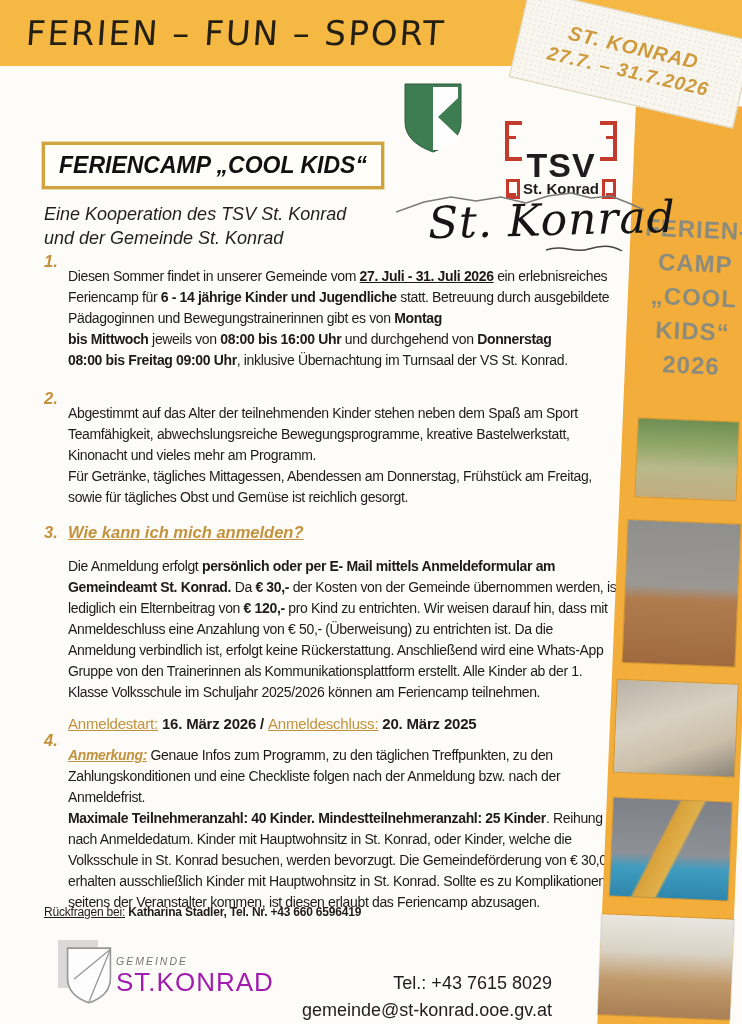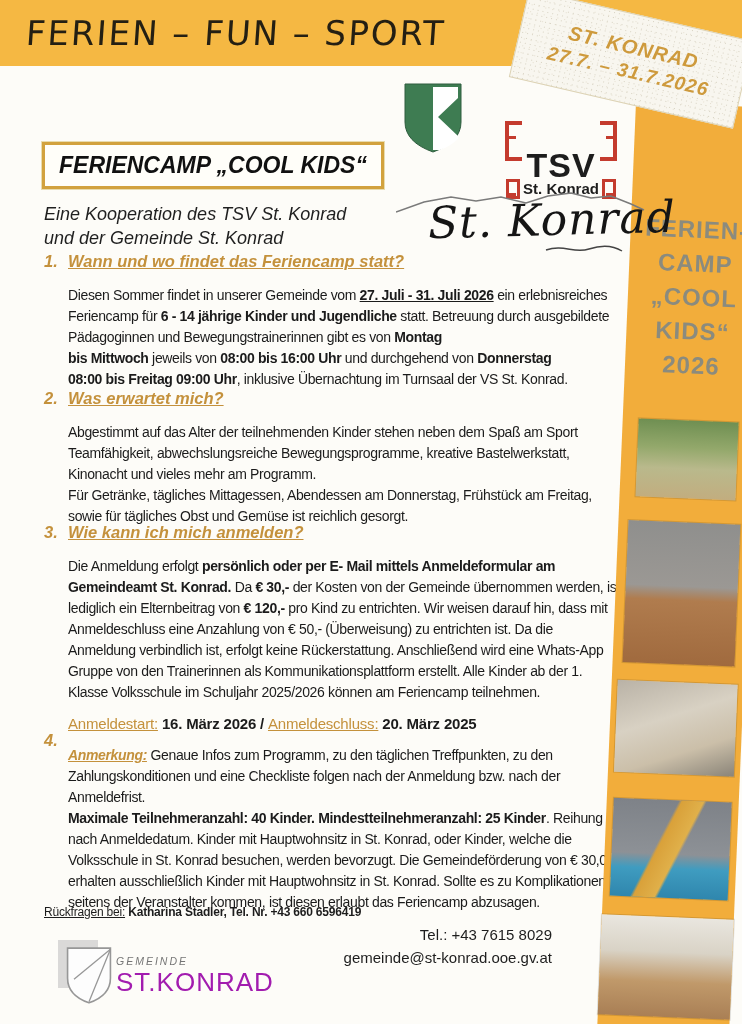--- a/index.html
+++ b/index.html
@@ -89,21 +89,21 @@
   .contactline{left:44px;top:905px;font-size:12px;letter-spacing:-0.2px;}
 
   
   .footlogo{left:64px;top:946px;display:flex;align-items:center;gap:2px;z-index:3;}
   .shield-wrap{position:relative;width:50px;height:60px;}
   .shield-backdrop{position:absolute;left:-6px;top:-6px;width:40px;height:48px;
                    background:#cdcdcd;opacity:.75;}
   .shield-wrap svg{position:relative;}
   .gem-text .small{font-size:10.5px;font-style:italic;color:#757575;letter-spacing:2px;}
   .gem-text .large{font-size:26px;color:#a21caf;letter-spacing:1px;}
-  .footcontact{left:300px;top:924px;width:252px;text-align:right;font-size:15px;
+  .footcontact{left:300px;top:970px;width:252px;text-align:right;font-size:18px;
                line-height:1.5;color:#1d1d1d;}
 </style>
 </head>
 <body>
 
 <div class="page">
 
   <div class="abs banner">
     <span class="banner-text">FERIEN – FUN – SPORT</span>
   </div>
@@ -164,33 +164,27 @@
     <span>FERIENCAMP „COOL KIDS“</span>
   </div>
   <div class="abs subtitle">
     <div>Eine Kooperation des TSV St. Konrad</div>
     <div>und der Gemeinde St. Konrad</div>
   </div>
 
   <div class="sec s1">
     <div class="sec-num">1.</div>
     <div class="sec-content">
-      <div class="sec-head">
-        <span class="ht">Wann und wo findet das Feriencamp statt?</span>
-      </div>
       <div class="sec-body"><span>Diesen Sommer findet in unserer Gemeinde vom </span><span class="b u">27. Juli - 31. Juli 2026</span><span> ein erlebnisreiches Feriencamp für </span><span class="b">6 - 14 jährige Kinder und Jugendliche</span><span> statt. Betreuung durch ausgebildete Pädagoginnen und Bewegungstrainerinnen gibt es von </span><span class="b">Montag</span><br><span class="b">bis Mittwoch</span><span> jeweils von </span><span class="b">08:00 bis 16:00 Uhr</span><span> und durchgehend von </span><span class="b">Donnerstag</span><br><span class="b">08:00 bis Freitag 09:00 Uhr</span><span>, inklusive Übernachtung im Turnsaal der VS St. Konrad.</span></div>
     </div>
   </div>
 
   <div class="sec s2">
     <div class="sec-num">2.</div>
     <div class="sec-content">
-      <div class="sec-head">
-        <span class="ht">Was erwartet mich?</span>
-      </div>
       <div class="sec-body"><span>Abgestimmt auf das Alter der teilnehmenden Kinder stehen neben dem Spaß am Sport Teamfähigkeit, abwechslungsreiche Bewegungsprogramme, kreative Bastelwerkstatt, Kinonacht und vieles mehr am Programm.</span><br><span>Für Getränke, tägliches Mittagessen, Abendessen am Donnerstag, Frühstück am Freitag, sowie für tägliches Obst und Gemüse ist reichlich gesorgt.</span></div>
     </div>
   </div>
 
   <div class="sec s3">
     <div class="sec-num">3.</div>
     <div class="sec-content">
       <div class="sec-head">
         <span class="ht">Wie kann ich mich anmelden?</span>
       </div>

